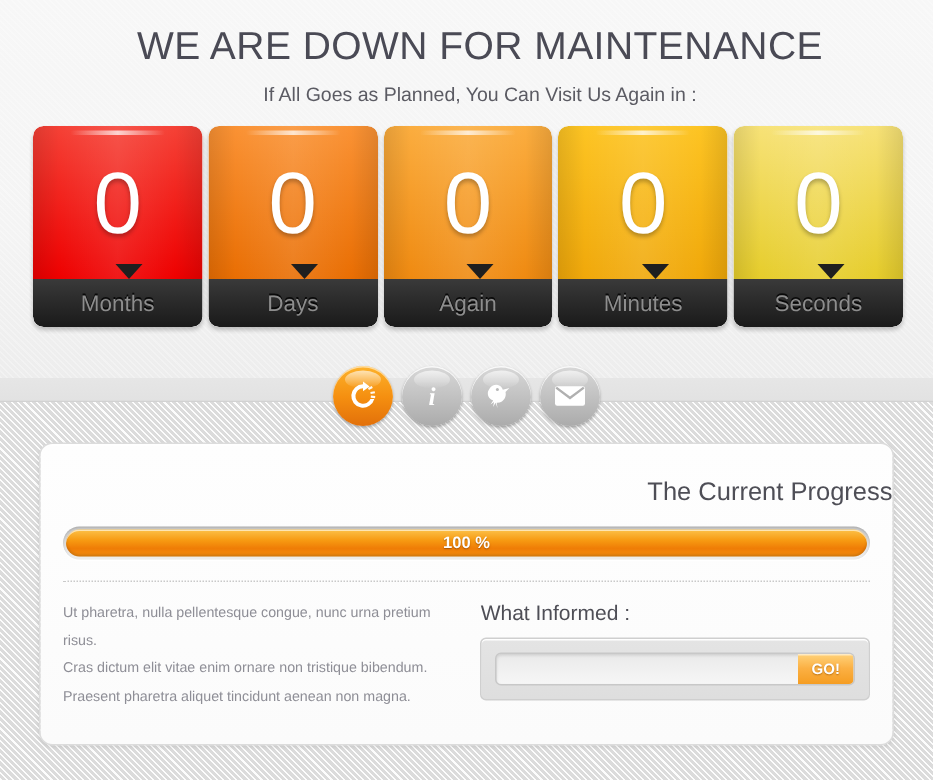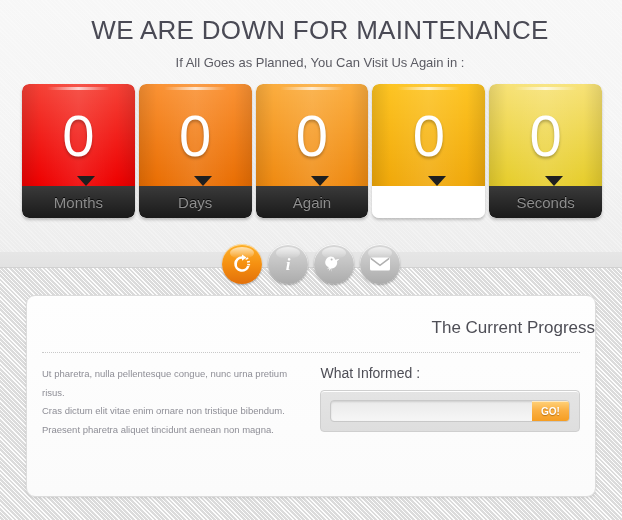--- a/index.html
+++ b/index.html
@@ -242,20 +242,21 @@
     <div class="cd-box">
       <div class="cd-color" style="background:linear-gradient(180deg,#fbad3f 0%,#ef8a11 100%)"></div>
       <div class="cd-num">0</div>
       <div class="cd-notch"></div>
       <div class="cd-label">Again</div>
     </div>
     <div class="cd-box">
       <div class="cd-color" style="background:linear-gradient(180deg,#fdc423 0%,#f0a80a 100%)"></div>
       <div class="cd-num">0</div>
       <div class="cd-notch"></div>
+      <div class="cd-label">Minutes</div>
     </div>
     <div class="cd-box">
       <div class="cd-color" style="background:linear-gradient(180deg,#f7e277 0%,#e6cd2b 100%)"></div>
       <div class="cd-num">0</div>
       <div class="cd-notch"></div>
       <div class="cd-label">Seconds</div>
     </div>
   </div>
 
 <div class="social" id="social">
@@ -295,20 +296,23 @@
           <rect x="2" y="2.5" width="20" height="13" rx="1.5" fill="#fff"></rect>
           <path d="M2.8 3.4L12 10.3l9.2-6.9" fill="none" stroke="#b0b0b0" stroke-width="1.6"></path>
         </svg>
       </span>
     </div>
   </div>
 
 <div class="panel">
   <div class="panel-title">The Current Progress</div>
 
+  <div class="pbar-outer">
+    <div class="pbar-fill" id="pbar" style="width: 100%;">100 %</div>
+  </div>
 
   <div class="divider"></div>
 
   <div class="cols">
     <div class="col-left">
       <div class="lorem" id="lorem">
           <p>Ut pharetra, nulla pellentesque congue, nunc urna pretium risus.</p>
           <p>Cras dictum elit vitae enim ornare non tristique bibendum.</p>
           <p>Praesent pharetra aliquet tincidunt aenean non magna.</p>
         </div>

